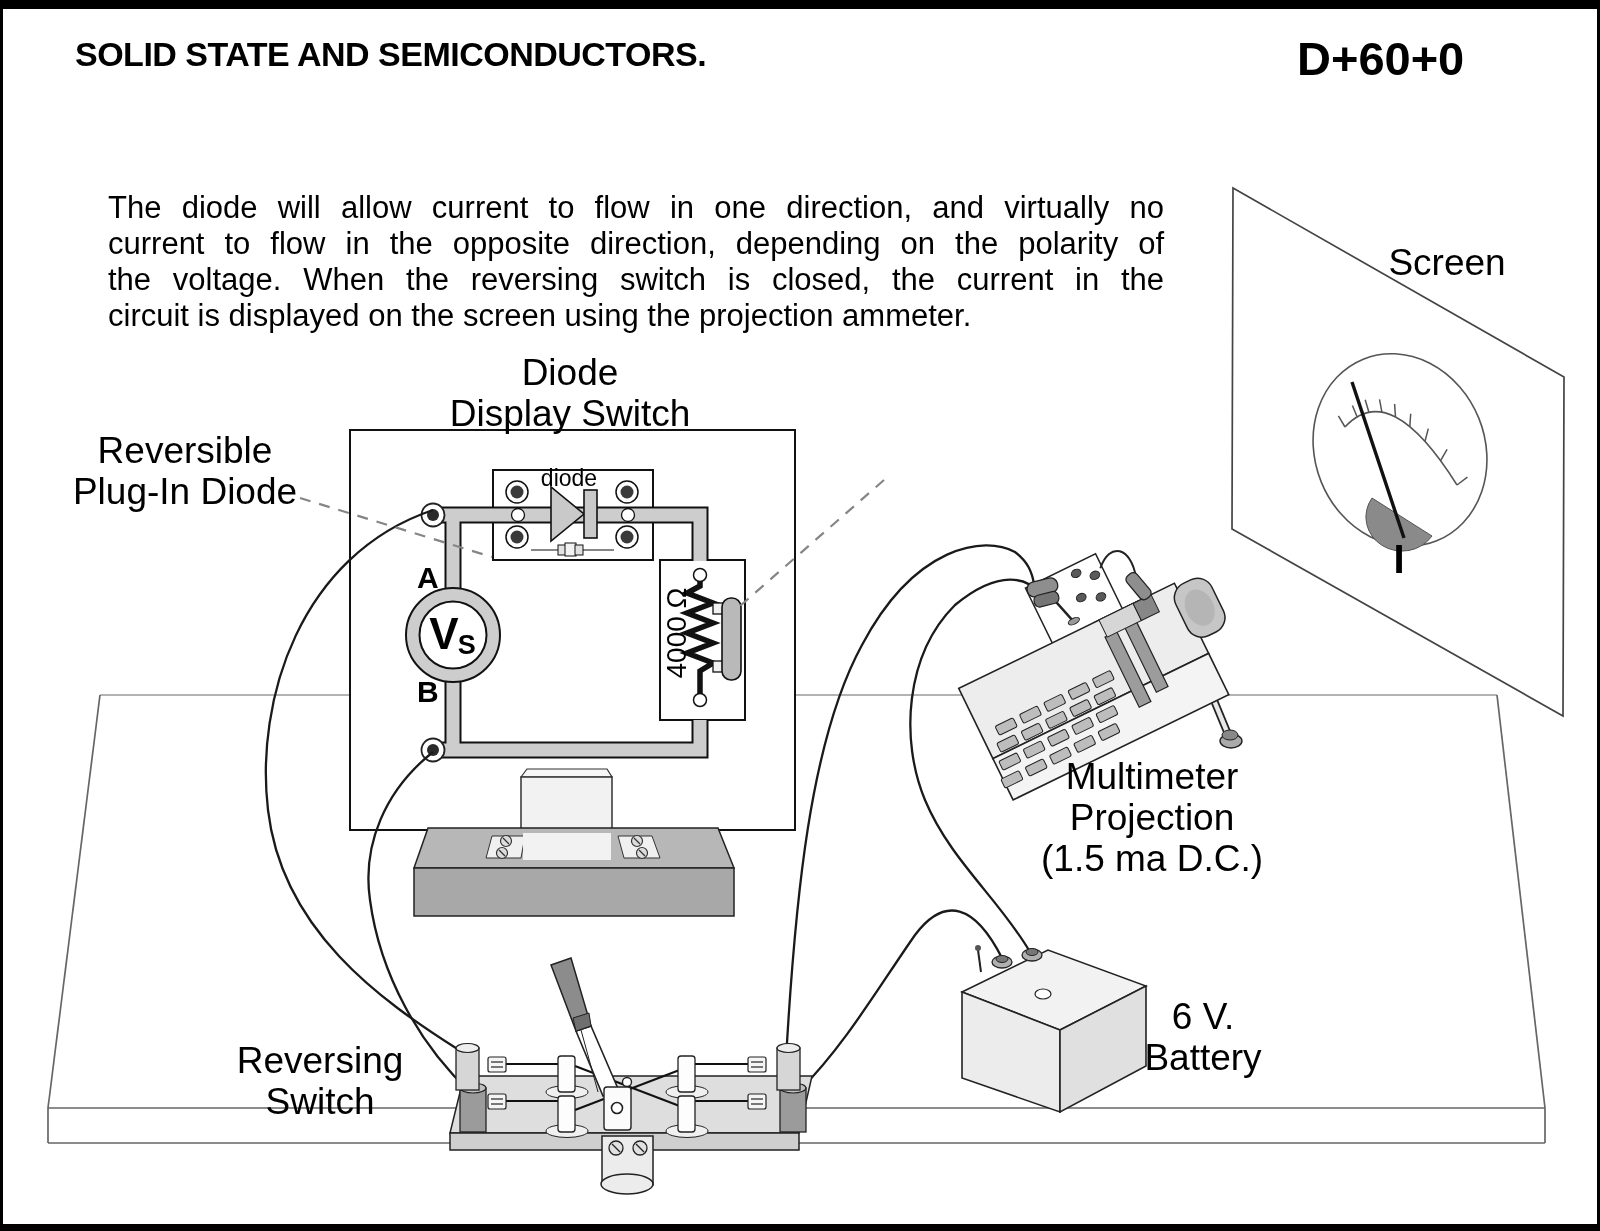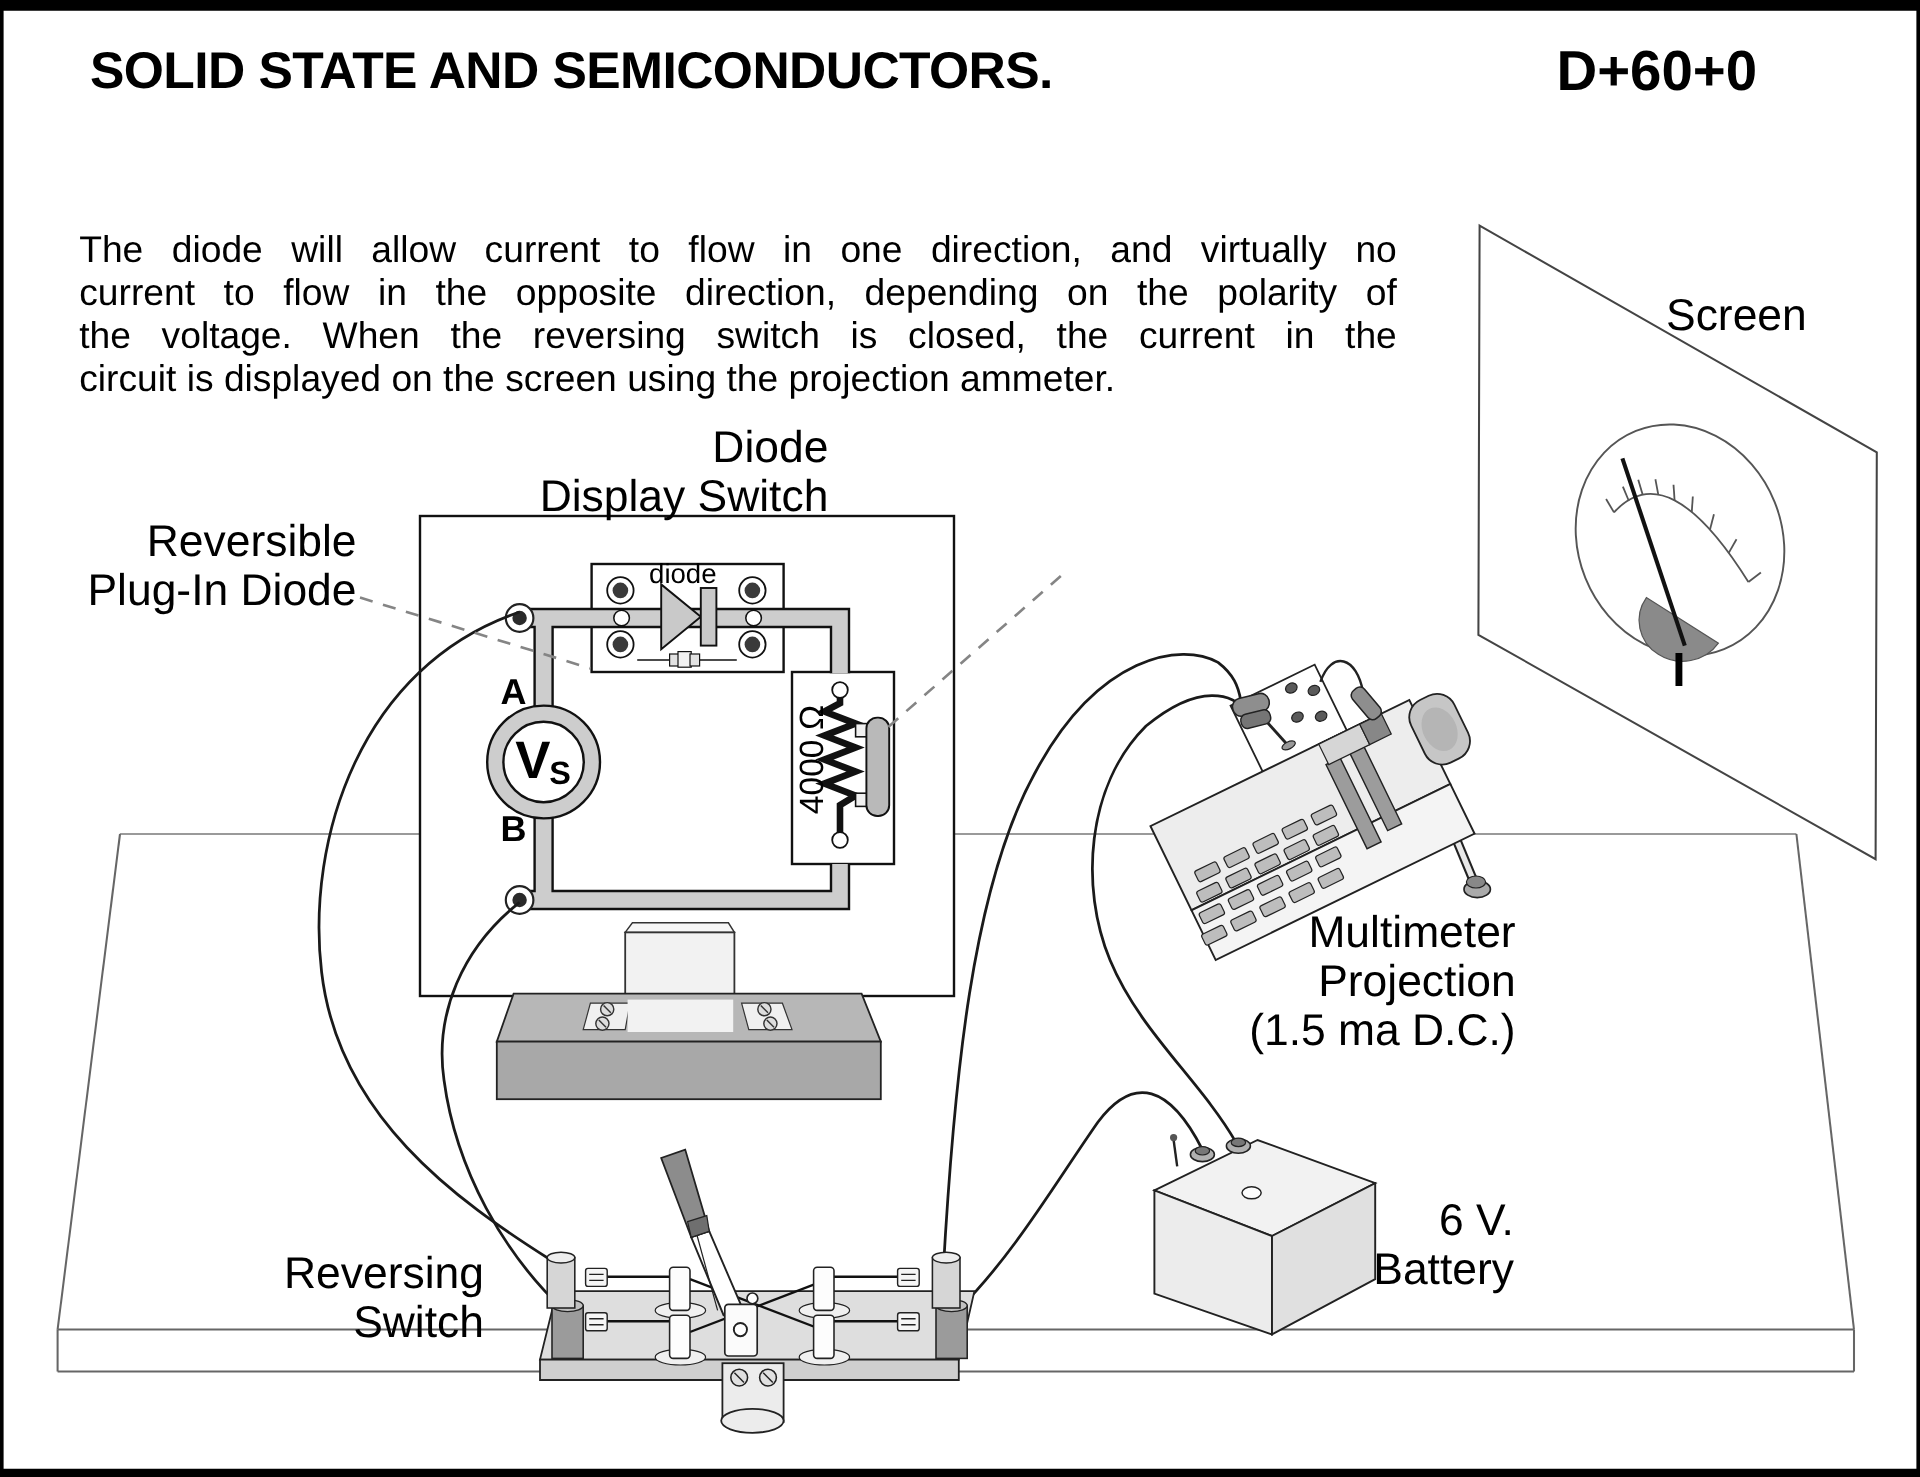--- a/index.html
+++ b/index.html
@@ -2,26 +2,26 @@
 <html><head>
 <meta charset="utf-8">
 <style>
   html,body{margin:0;padding:0;background:#888;}
   .canvas{position:relative;width:1600px;height:1231px;background:#fff;
           font-family:"Liberation Sans","DejaVu Sans",sans-serif;color:#000;overflow:hidden;margin:0 auto;}
   .frame{position:absolute;inset:0;border-top:9px solid #000;border-bottom:7px solid #000;
          border-left:3px solid #000;border-right:3px solid #000;pointer-events:none;z-index:50;}
   svg.art{position:absolute;left:0;top:0;z-index:1;}
   .lbl{position:absolute;white-space:nowrap;z-index:10;line-height:1.08;}
-  .ctr{transform:translateX(-50%);text-align:right;}
-  .title{left:75px;top:36px;font-size:43px;font-weight:bold;letter-spacing:-.5px;}
+  .ctr{transform:translateX(-50%);text-align:center;}
+  .title{left:75px;top:36px;font-size:34px;font-weight:bold;letter-spacing:-.5px;}
   .code{left:1297px;top:34px;font-size:47px;font-weight:bold;}
   .subtitle{left:66px;top:100px;font-size:40px;}
   .para{position:absolute;left:66px;top:190px;width:1098px;z-index:10;font-size:31px;line-height:36px;}
-  .para-line{text-align:justify;text-align-last:justify;white-space:normal;}
+  .para-line{text-align:justify;text-align-last:justify;white-space:normal;margin-left:42px;}
   .para-line:last-child{text-align-last:left;}
   .dlabel{font-size:37px;line-height:41px;}
   .small-lbl{font-size:23px;}
   .ab{font-size:30px;font-weight:bold;}
   .vs{left:453px;top:636px;transform:translate(-50%,-54%);font-size:44px;font-weight:bold;}
   .vs .sub{font-size:27px;position:relative;top:5px;left:-1px;}
   .res-label{left:677px;top:633px;transform:translate(-50%,-50%) rotate(-90deg);font-size:28px;}
   .meter-i{left:1399px;top:538px;font-size:40px;font-weight:bold;}
 </style>
 </head>

